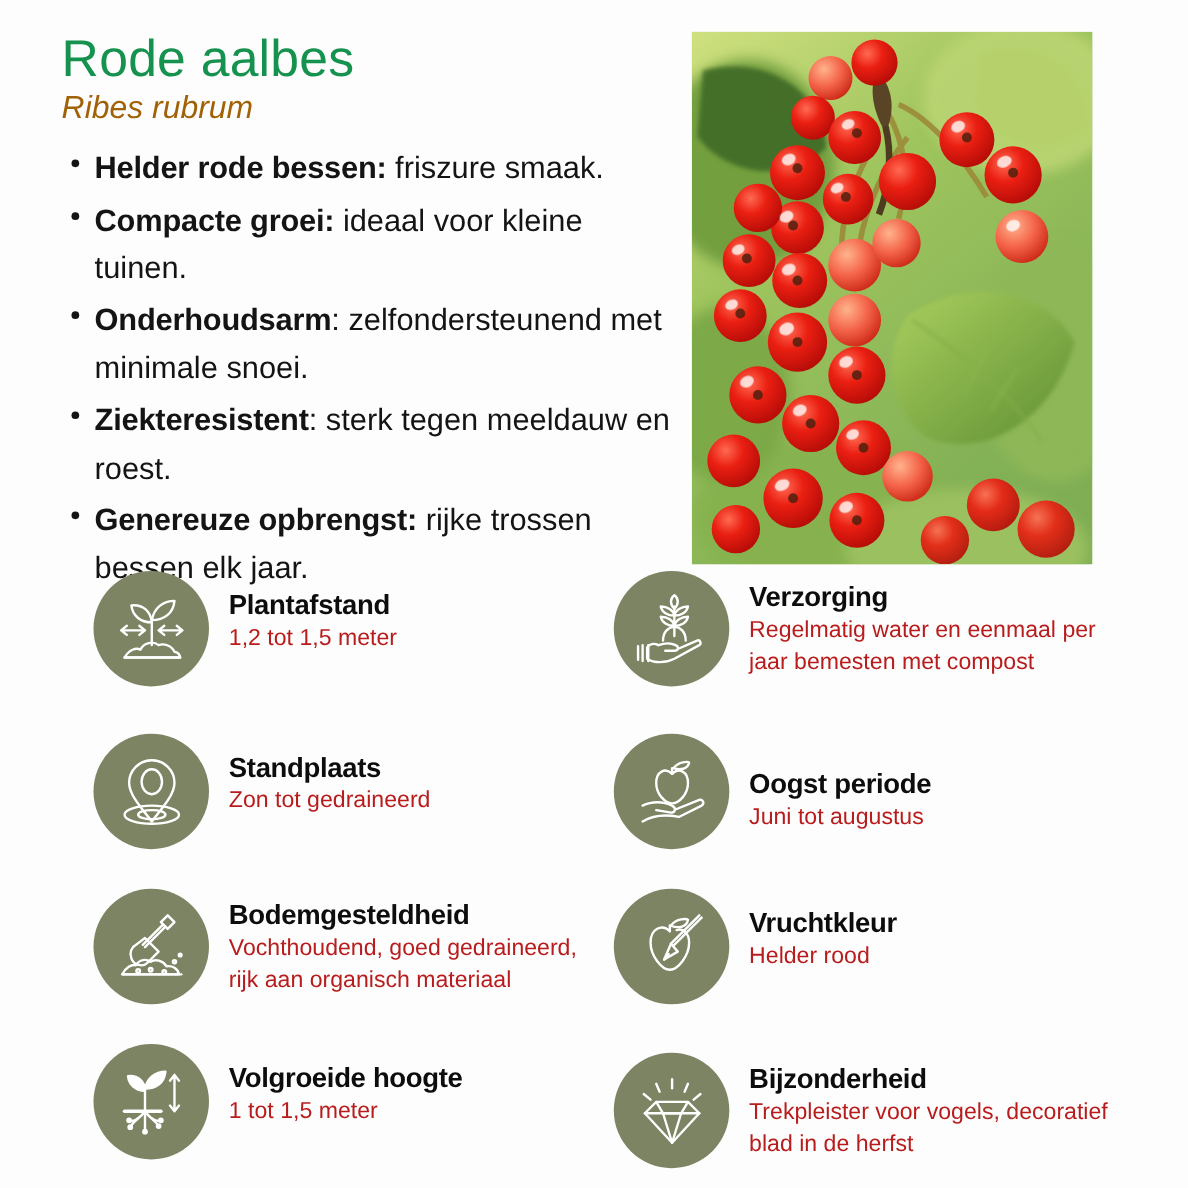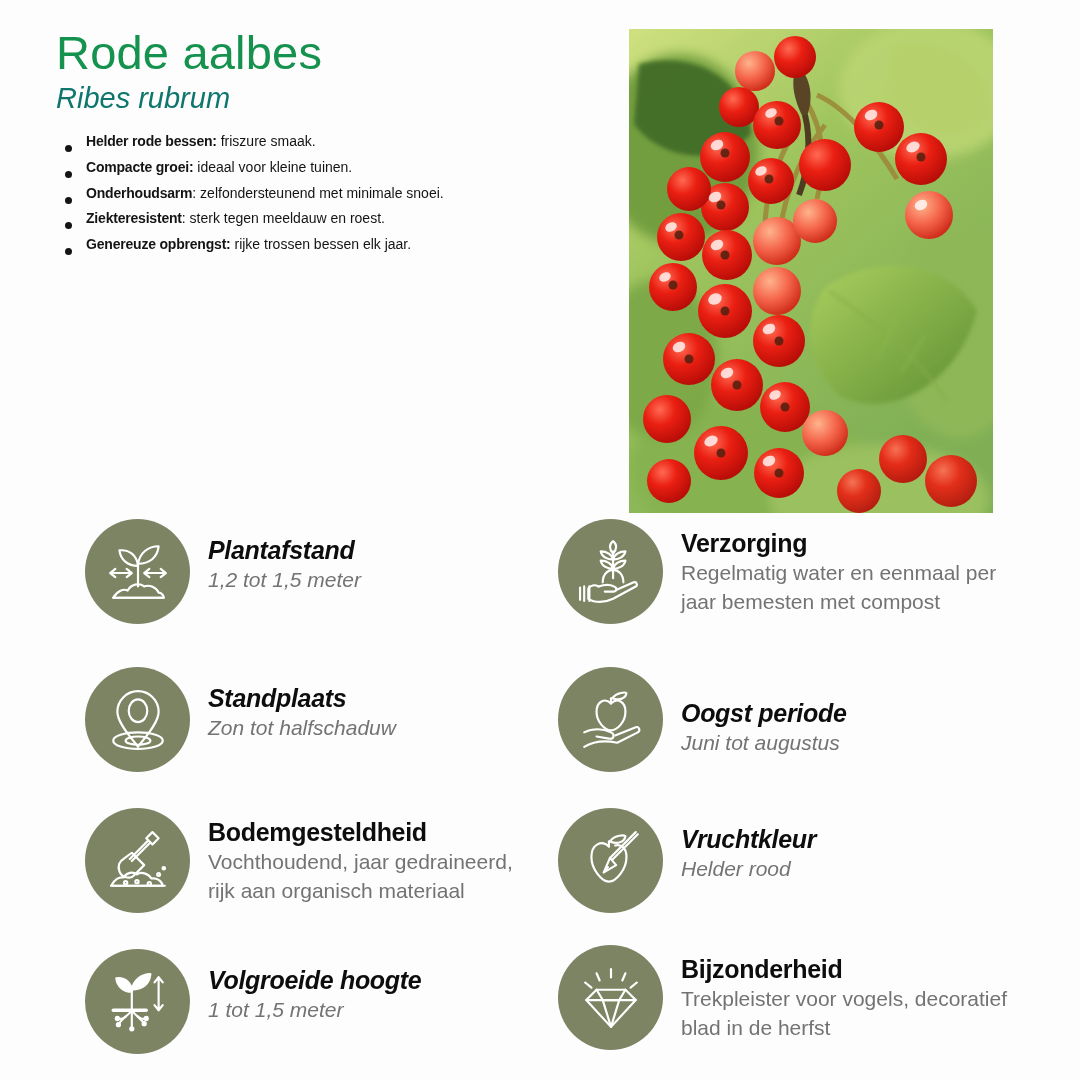--- a/index.html
+++ b/index.html
@@ -31,34 +31,34 @@
     font-size: 47px;
     font-weight: 400;
     color: #16924f;
     letter-spacing: 0.2px;
     line-height: 1.05;
   }
 
   .plant-subtitle {
     font-size: 29px;
     font-style: italic;
-    color: #0f766e;
+    color: #a16207;
     margin-top: 6px;
     line-height: 1.1;
   }
 
   .facts {
     margin-top: 16px;
     list-style: none;
   }
 
   .facts li {
     position: relative;
     padding-left: 30px;
-    font-size: 14px;
+    font-size: 28px;
     line-height: 1.55;
     color: #141414;
     margin-bottom: 4px;
   }
 
   .facts li::before {
     content: "";
     position: absolute;
     left: 9px;
     top: 14px;
@@ -134,27 +134,27 @@
   .spec-title {
     font-size: 25px;
     font-weight: 800;
     color: #0d0d0d;
     letter-spacing: -0.3px;
     line-height: 1.12;
   }
 
   .spec-desc {
     font-size: 21px;
-    color: #737373;
+    color: #b91c1c;
     line-height: 1.38;
     margin-top: 2px;
   }
 
   .spec-text.tight { padding-top: 10px; }
-  .spec-text.mid   { padding-top: 17px; font-style: italic; }
+  .spec-text.mid   { padding-top: 17px; }
 </style>
 </head>
 <body>
 
 <div class="card">
 
   <div class="head-col">
     <h1 class="plant-title">Rode aalbes</h1>
     <div class="plant-subtitle">Ribes rubrum</div>
 
@@ -358,21 +358,21 @@
       <div class="badge">
         <svg viewBox="0 0 64 64">
           <path d="M32 4 C 21 4, 12 13, 12 24 C 12 36, 28 52, 32 58 C 36 52, 52 36, 52 24 C 52 13, 43 4, 32 4 Z"></path>
           <ellipse cx="32" cy="23" rx="9" ry="11"></ellipse>
           <ellipse cx="32" cy="52" rx="24" ry="8"></ellipse>
           <ellipse cx="32" cy="52" rx="12" ry="4"></ellipse>
         </svg>
       </div>
       <div class="spec-text mid">
         <div class="spec-title">Standplaats</div>
-        <div class="spec-desc">Zon tot halfschaduw</div>
+        <div class="spec-desc">Zon tot gedraineerd</div>
       </div>
     </div>
 
     <div class="spec spec-col-right" style="top:148px;align-items:center;">
       <div class="badge">
         <svg viewBox="0 0 64 64">
           <path d="M32 16 C 26 10, 18 14, 18 24 C 18 34, 26 42, 32 42 C 38 42, 46 34, 46 24 C 46 14, 38 10, 32 16 Z"></path>
           <path d="M32 16 V11"></path>
           <path d="M33 11 C 38 5, 46 5, 47 6 C 46 12, 39 13, 33 11 Z"></path>
           <path d="M6 44 C 14 40, 24 40, 32 44 C 36 46, 35 51, 30 50 L 18 48"></path>
@@ -396,21 +396,21 @@
           <path d="M6 56 H58"></path>
           <circle cx="20" cy="53" r="1.6"></circle>
           <circle cx="31" cy="52" r="1.6"></circle>
           <circle cx="43" cy="54" r="1.6"></circle>
           <circle cx="52" cy="45" r="1.4"></circle>
           <circle cx="57" cy="39" r="1.2"></circle>
         </svg>
       </div>
       <div class="spec-text tight">
         <div class="spec-title">Bodemgesteldheid</div>
-        <div class="spec-desc">Vochthoudend, jaar gedraineerd, rijk aan organisch materiaal</div>
+        <div class="spec-desc">Vochthoudend, goed gedraineerd, rijk aan organisch materiaal</div>
       </div>
     </div>
 
     <div class="spec spec-col-right" style="top:289px;">
       <div class="badge">
         <svg viewBox="0 0 64 64">
           <path d="M30 18 C 23 11, 13 16, 13 28 C 13 40, 23 52, 30 52 C 37 52, 47 40, 47 28 C 47 20, 42 15, 36 17"></path>
           <path d="M30 18 V13"></path>
           <path d="M31 13 C 36 6, 45 7, 46 8 C 45 14, 38 16, 31 13 Z"></path>
           <path d="M58 6 L 33 31"></path>
@@ -444,21 +444,21 @@
           <circle cx="26" cy="58" r="1.5"></circle>
           <path d="M52 8 V40 M52 8 l-4 5 M52 8 l4 5 M52 40 l-4-5 M52 40 l4-5"></path>
         </svg>
       </div>
       <div class="spec-text mid">
         <div class="spec-title">Volgroeide hoogte</div>
         <div class="spec-desc">1 tot 1,5 meter</div>
       </div>
     </div>
 
-    <div class="spec spec-col-right" style="top:426px;">
+    <div class="spec spec-col-right" style="top:438px;">
       <div class="badge">
         <svg viewBox="0 0 64 64">
           <path d="M18 24 H46 L 56 34 L 32 60 L 8 34 Z"></path>
           <path d="M8 34 H56"></path>
           <path d="M18 24 L 24 34 L 32 60 L 40 34 L 46 24"></path>
           <path d="M24 34 H40"></path>
           <path d="M32 4 V12"></path>
           <path d="M18 8 L 21 15"></path>
           <path d="M46 8 L 43 15"></path>
           <path d="M7 17 L 13 22"></path>

